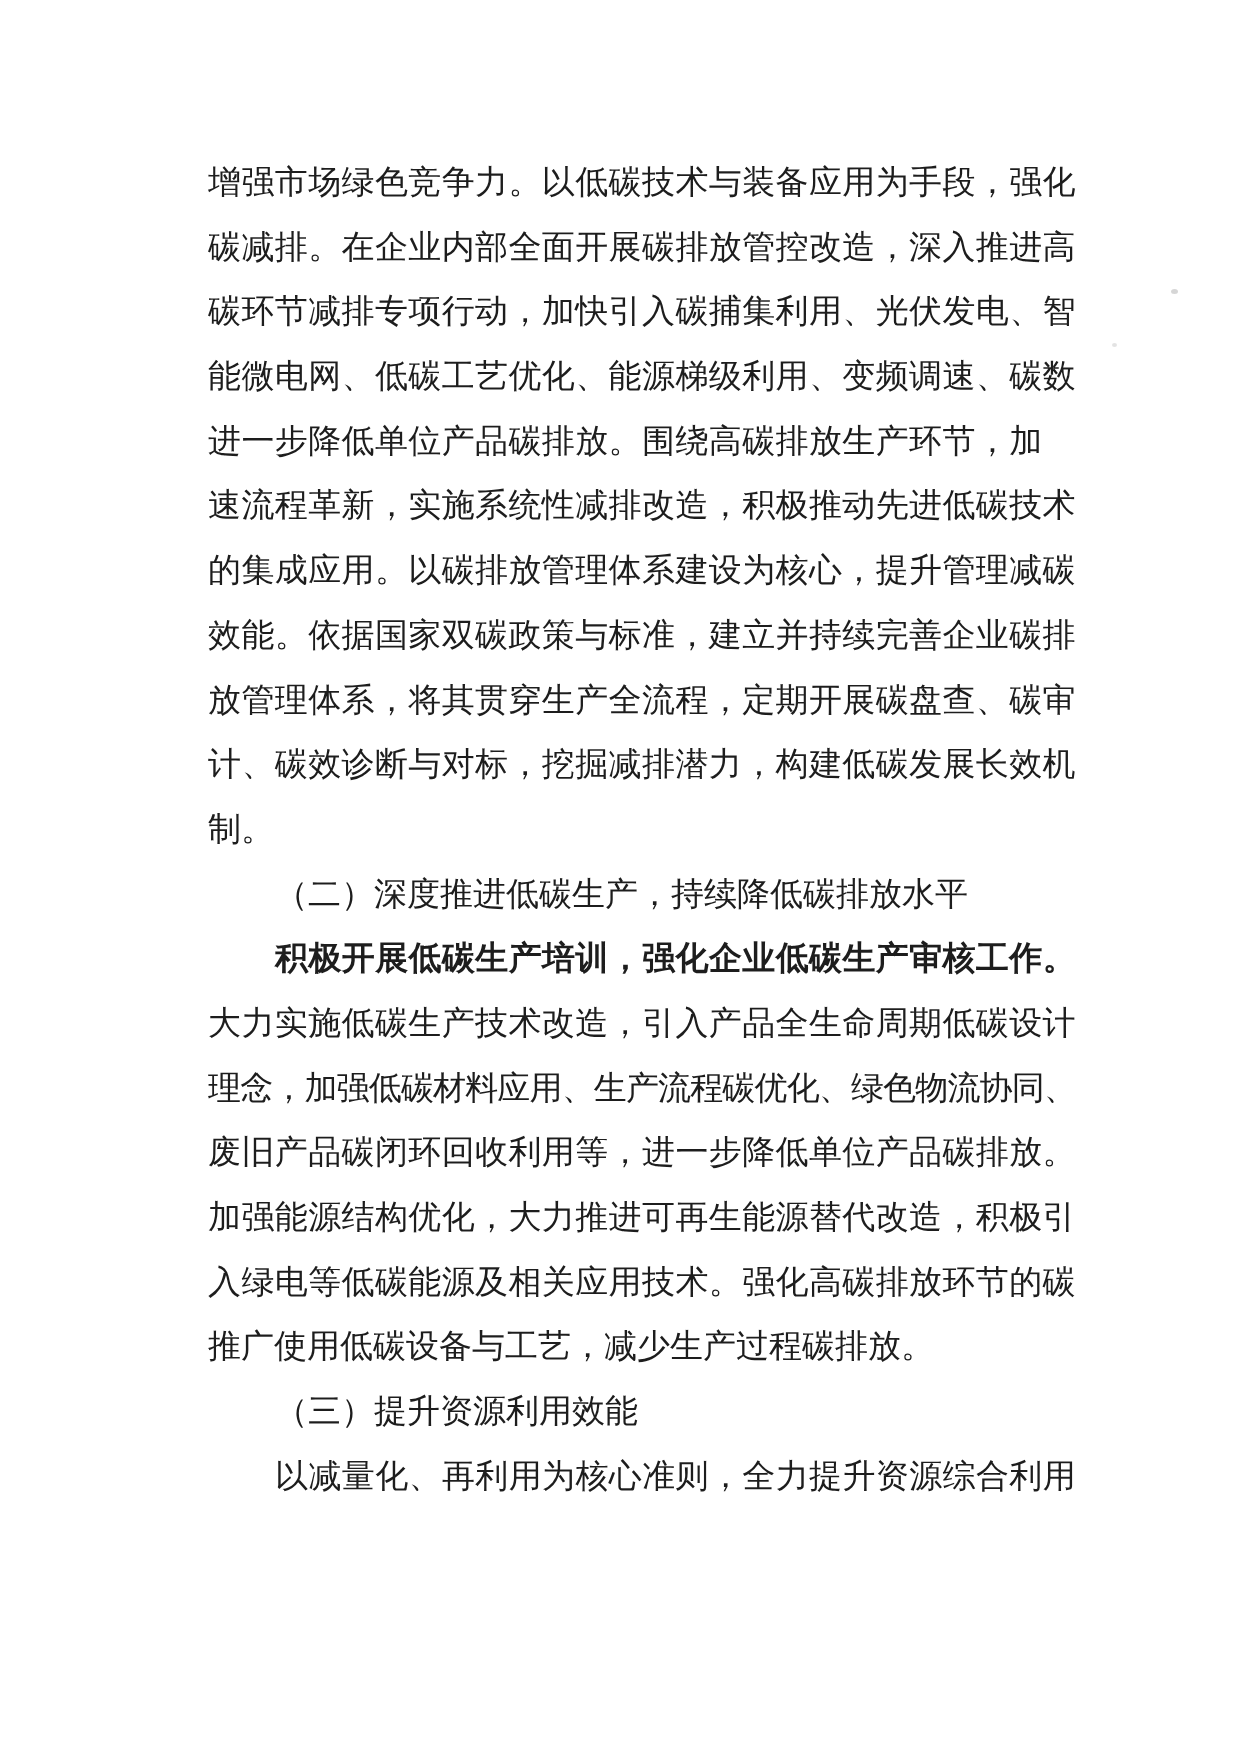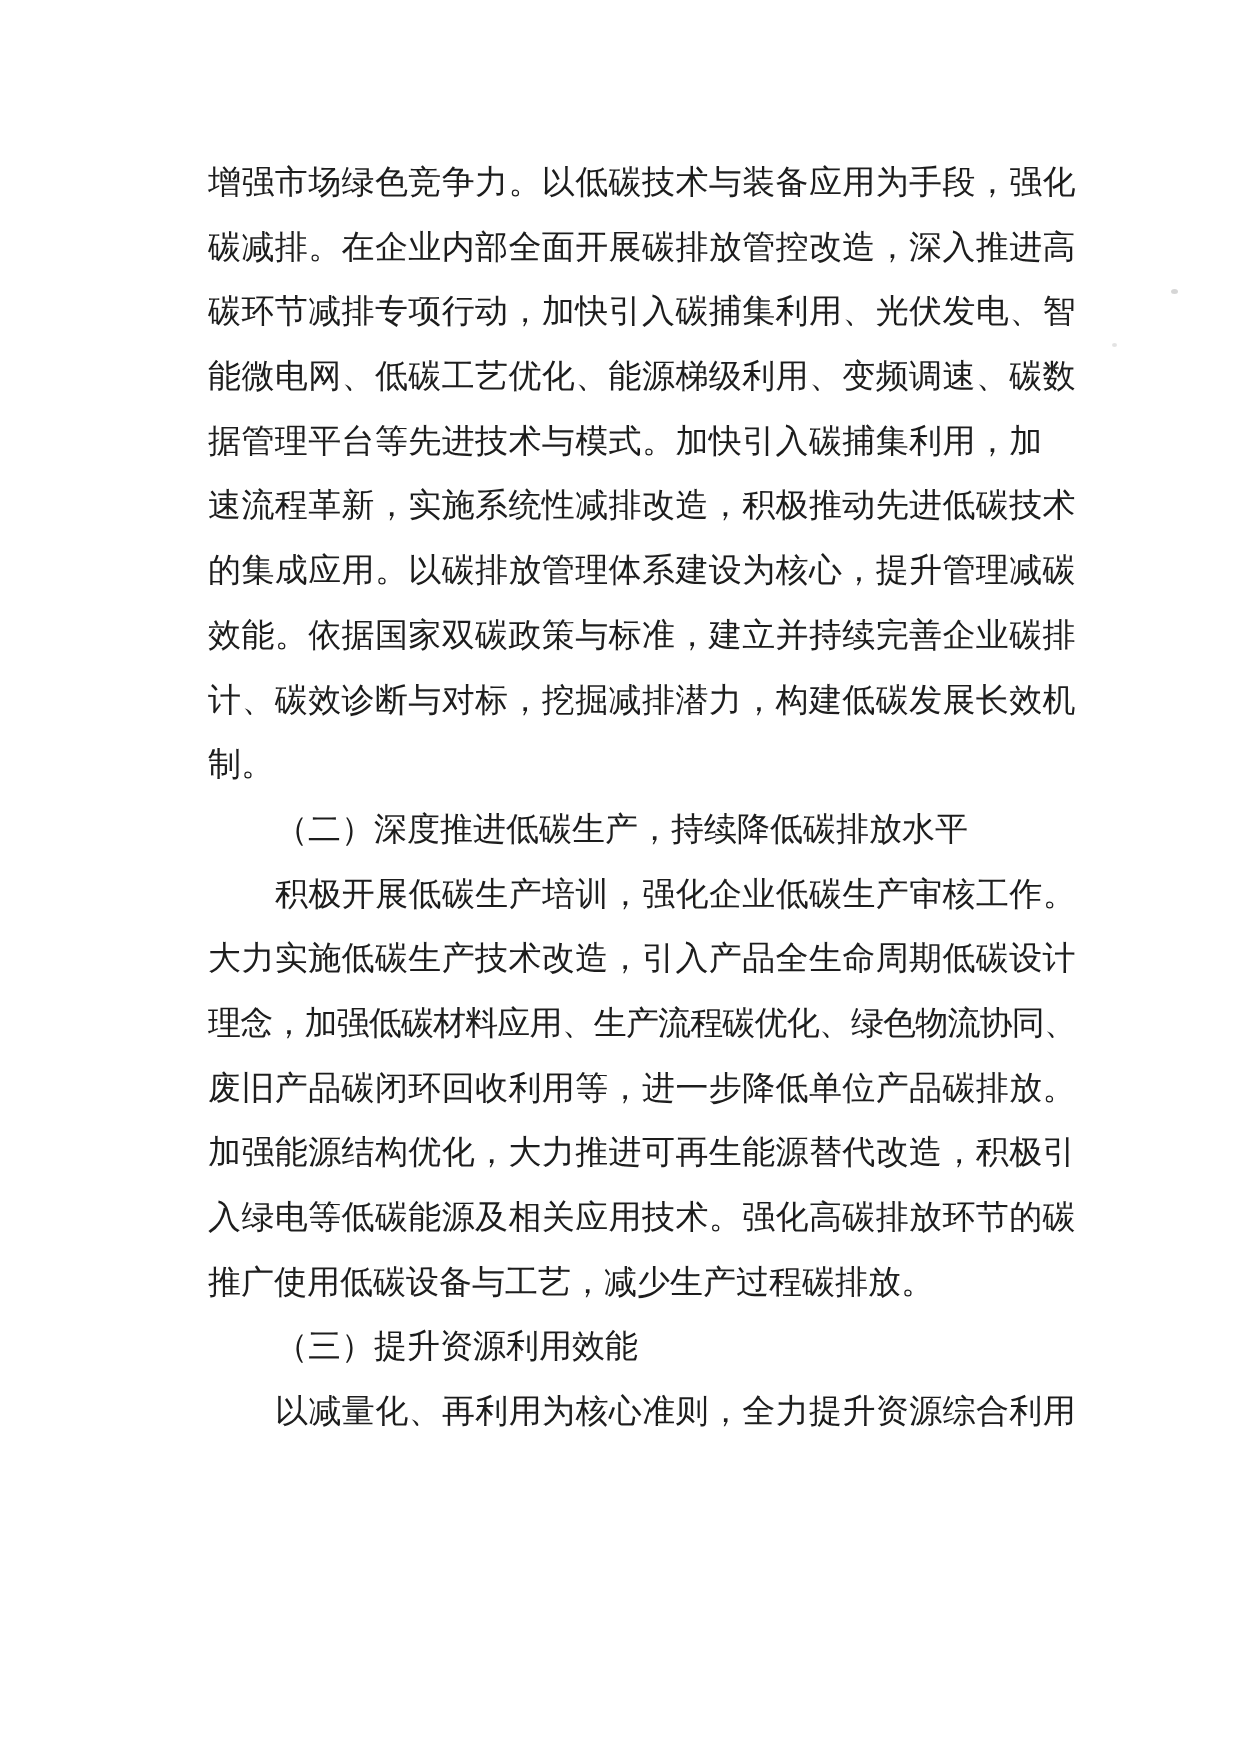--- a/index.html
+++ b/index.html
@@ -34,28 +34,29 @@
 </style>
 </head>
 <body>
 
 <div class="page" style="background: rgb(255, 255, 255);">
   <div class="text-block" style="color: rgb(29, 29, 29);">
       <div class="line j"><span style="letter-spacing: 0.384615px;">增强市场绿色竞争力。以低碳技术与装备应用为手段，强化</span></div>
       <div class="line j"><span style="letter-spacing: 0.384615px;">碳减排。在企业内部全面开展碳排放管控改造，深入推进高</span></div>
       <div class="line j"><span style="letter-spacing: 0.384615px;">碳环节减排专项行动，加快引入碳捕集利用、光伏发电、智</span></div>
       <div class="line j"><span style="letter-spacing: 0.384615px; text-align: right;">能微电网、低碳工艺优化、能源梯级利用、变频调速、碳数</span></div>
-      <div class="line j"><span style="letter-spacing: 0.384615px;">据管理平台等先进技术与模式。加快引入碳捕集利用，加</span></div>
+      <div class="line j"><span style="letter-spacing: 0.384615px;">进一步降低单位产品碳排放。围绕高碳排放生产环节，加</span></div>
       <div class="line j"><span style="letter-spacing: 0.384615px;">速流程革新，实施系统性减排改造，积极推动先进低碳技术</span></div>
       <div class="line j"><span style="letter-spacing: 0.384615px;">的集成应用。以碳排放管理体系建设为核心，提升管理减碳</span></div>
       <div class="line j"><span style="letter-spacing: 0.384615px;">效能。依据国家双碳政策与标准，建立并持续完善企业碳排</span></div>
+      <div class="line j"><span style="letter-spacing: 0.384615px;">放管理体系，将其贯穿生产全流程，定期开展碳盘查、碳审</span></div>
       <div class="line j"><span style="letter-spacing: 0.384615px; margin-top: 13px;">计、碳效诊断与对标，挖掘减排潜力，构建低碳发展长效机</span></div>
       <div class="line"><span>制。</span></div>
       <div class="line ind"><span>（二）深度推进低碳生产，持续降低碳排放水平</span></div>
-      <div class="line ind j"><span style="letter-spacing: 0.375px;">积极开展低碳生产培训，强化企业低碳生产审核工作。</span></div>
+      <div class="line ind j"><span style="letter-spacing: 0.375px; font-weight: bold;">积极开展低碳生产培训，强化企业低碳生产审核工作。</span></div>
       <div class="line j"><span style="letter-spacing: 0.384615px;">大力实施低碳生产技术改造，引入产品全生命周期低碳设计</span></div>
       <div class="line j"><span style="letter-spacing: -0.851852px;">理念，加强低碳材料应用、生产流程碳优化、绿色物流协同、</span></div>
       <div class="line j"><span style="letter-spacing: 0.384615px;">废旧产品碳闭环回收利用等，进一步降低单位产品碳排放。</span></div>
       <div class="line j"><span style="letter-spacing: 0.384615px;">加强能源结构优化，大力推进可再生能源替代改造，积极引</span></div>
       <div class="line j"><span style="letter-spacing: 0.384615px;">入绿电等低碳能源及相关应用技术。强化高碳排放环节的碳</span></div>
       <div class="line"><span>推广使用低碳设备与工艺，减少生产过程碳排放。</span></div>
       <div class="line ind"><span>（三）提升资源利用效能</span></div>
       <div class="line ind j"><span style="letter-spacing: 0.375px; font-family: Liberation Serif, serif;">以减量化、再利用为核心准则，全力提升资源综合利用</span></div>
     </div>
   <div class="speck s1"></div>

